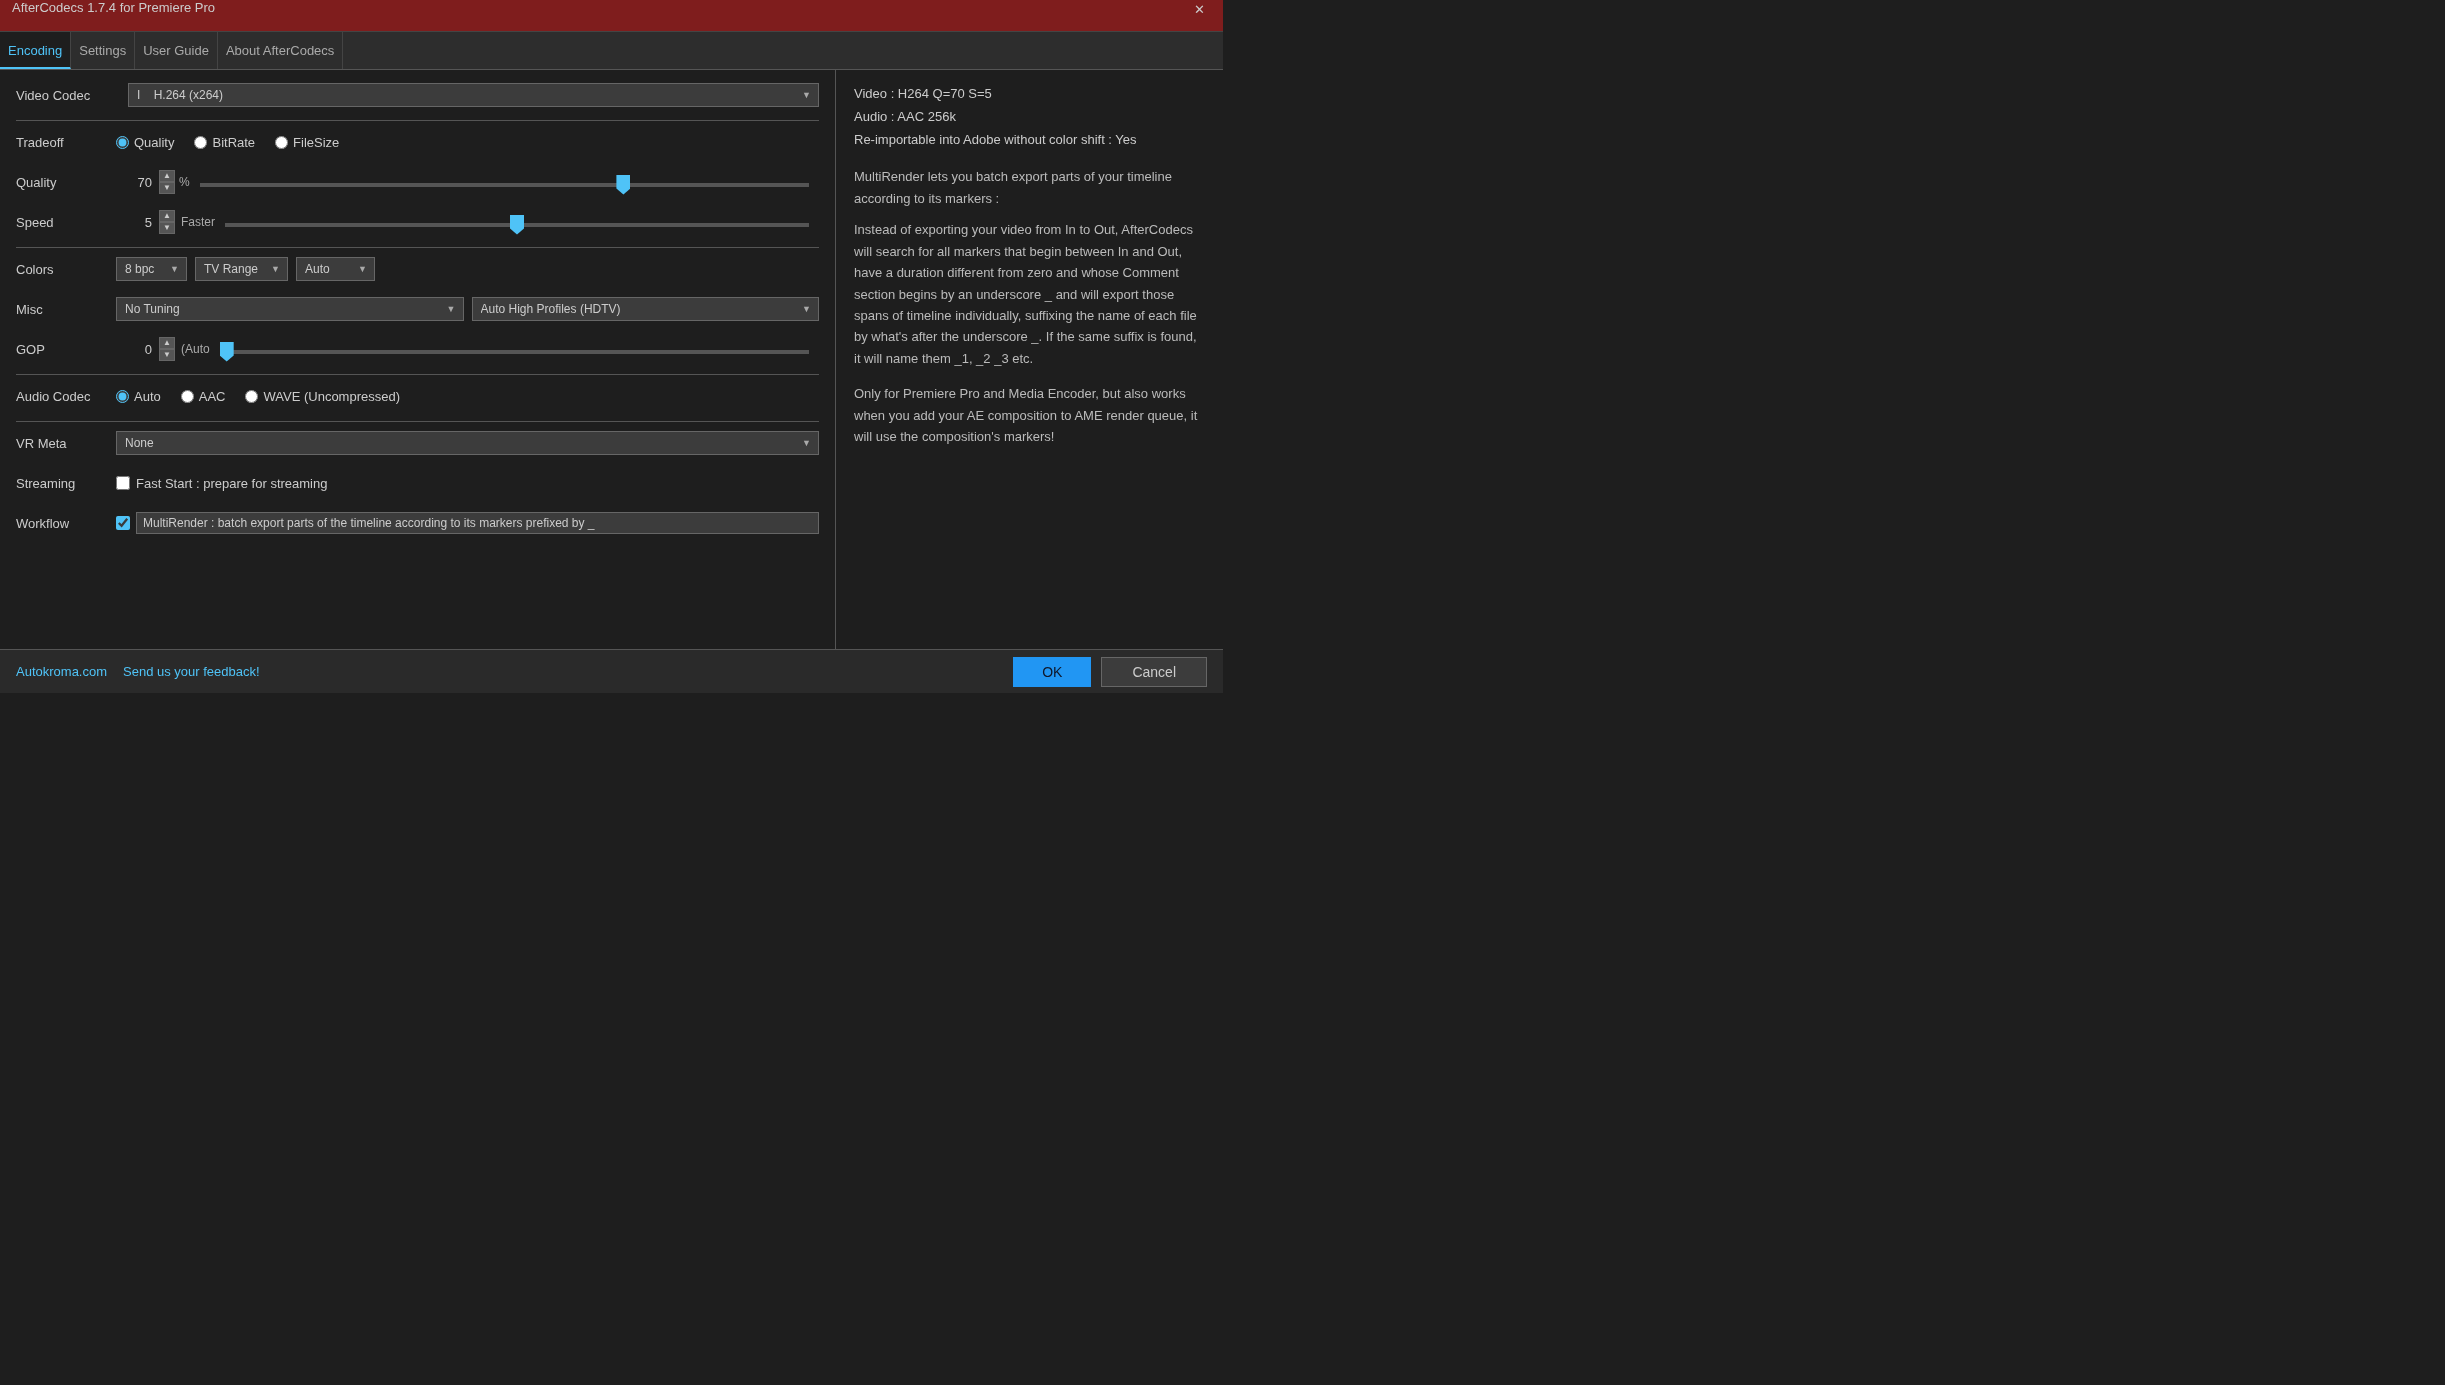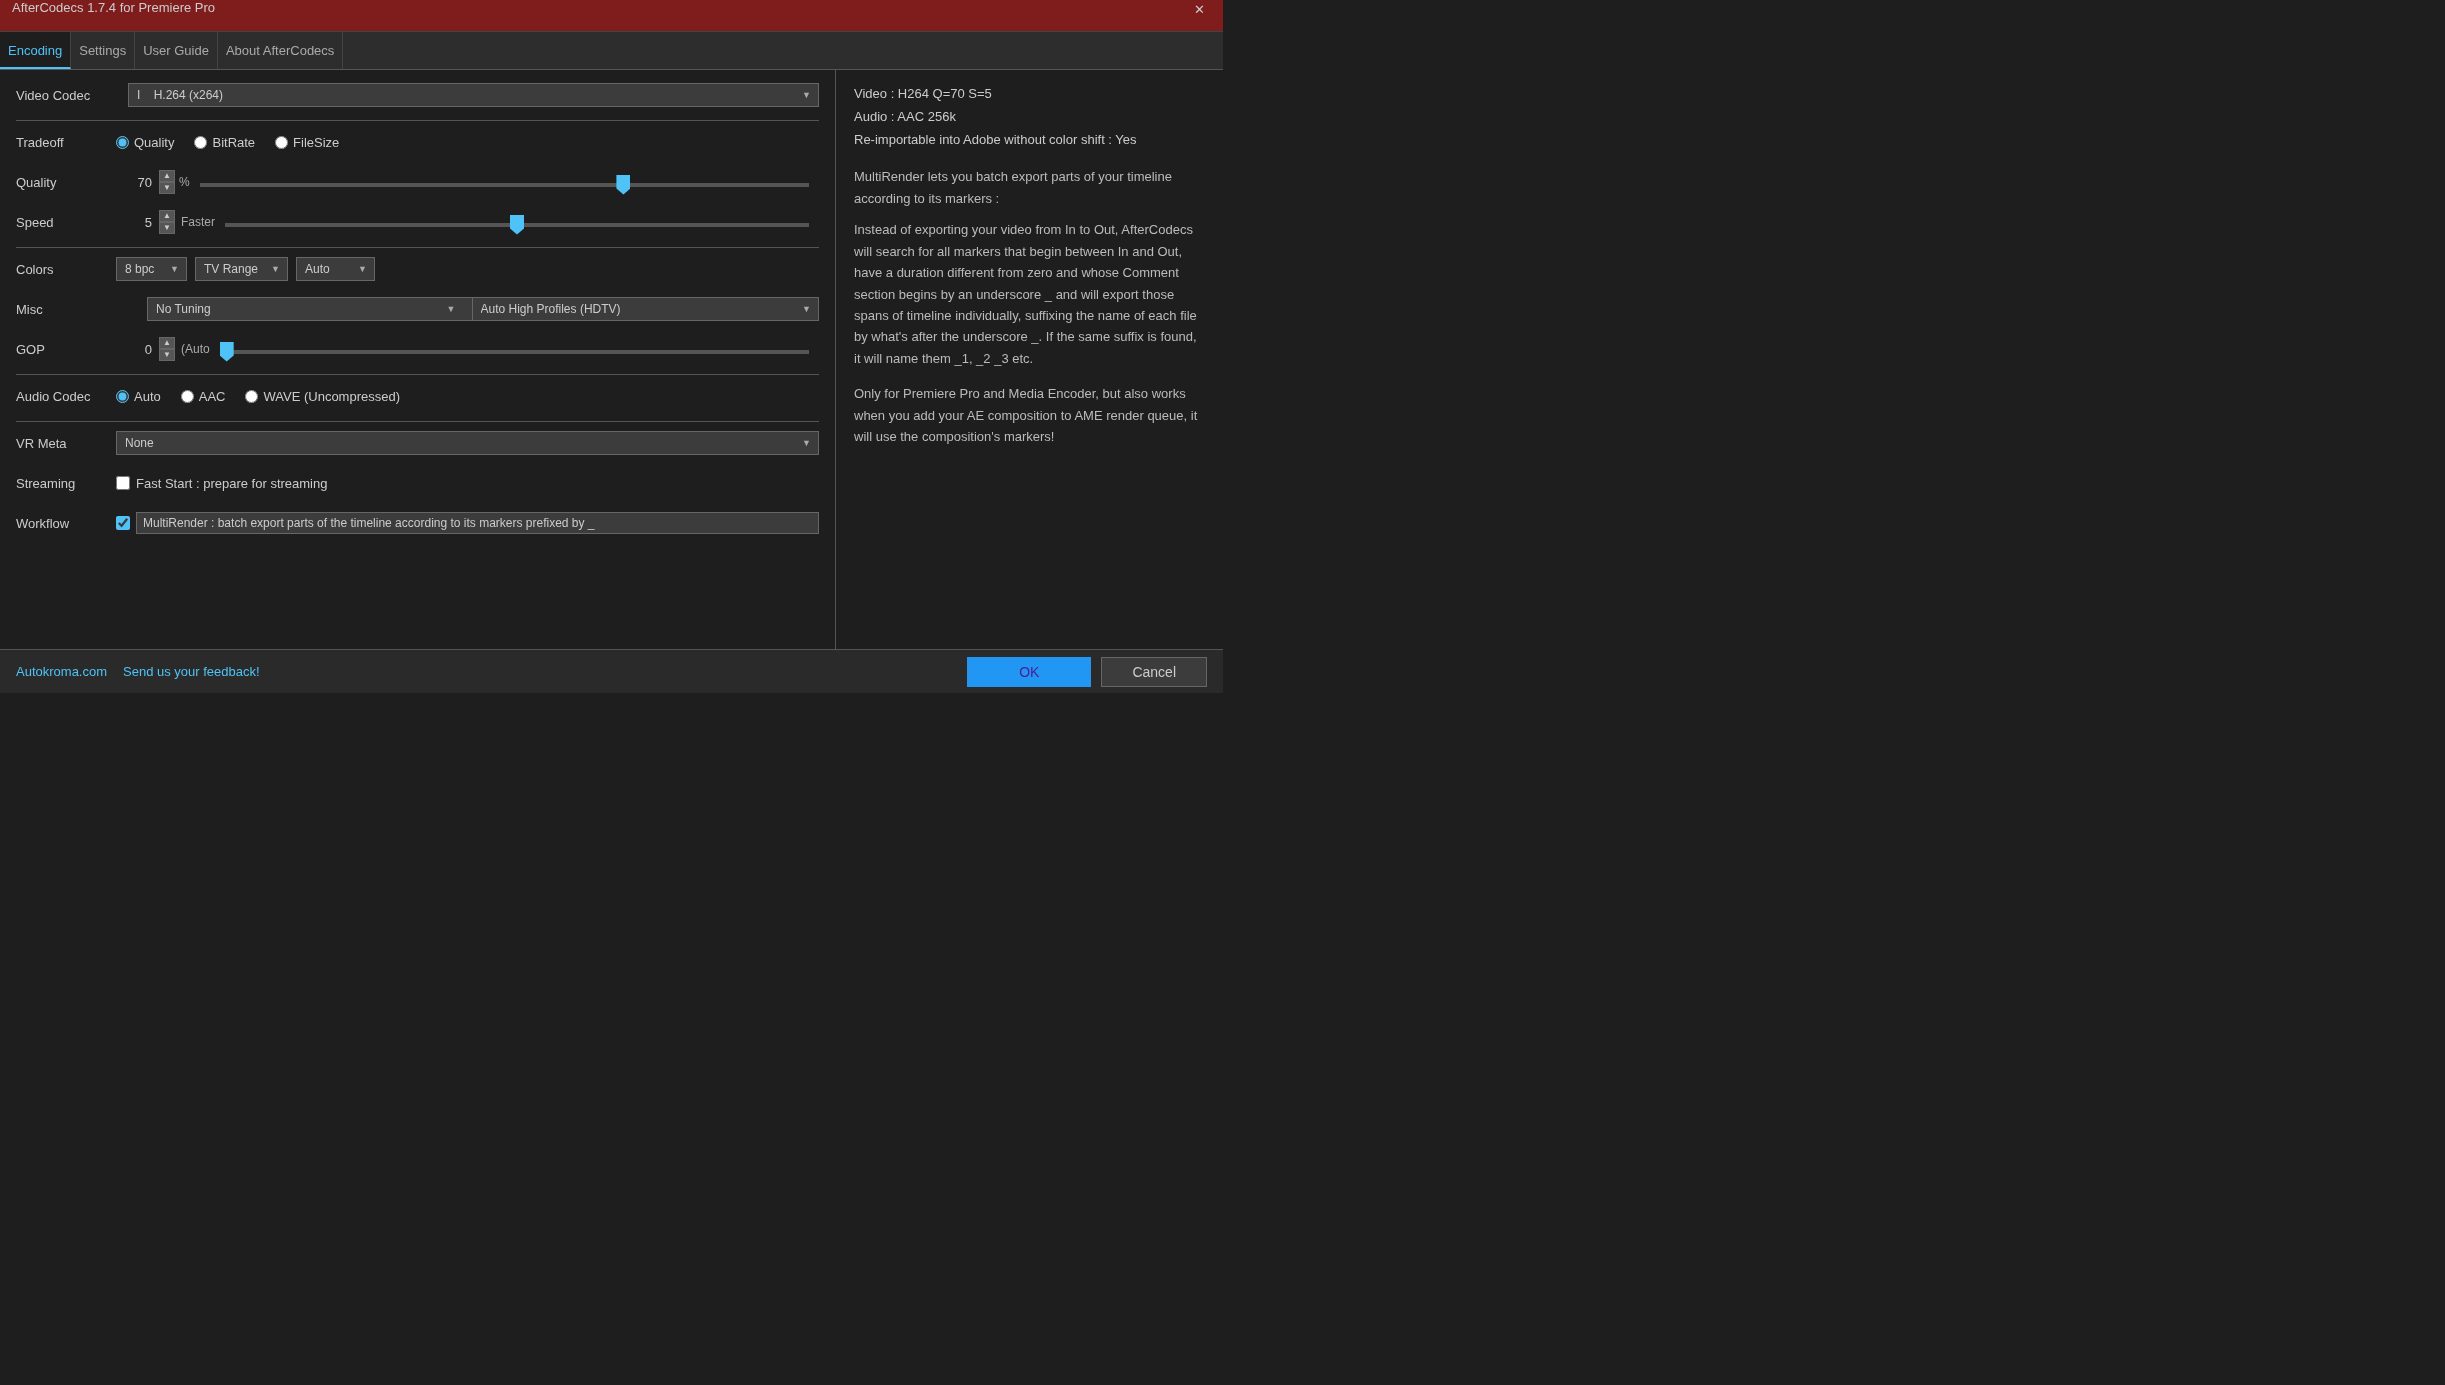--- a/index.html
+++ b/index.html
@@ -255,23 +255,23 @@
       text-decoration: none;
       font-size: 13px;
       cursor: pointer;
     }
     #bottom-buttons {
       display: flex;
       gap: 10px;
     }
     .btn-ok {
       background: #2196f3;
-      color: #4c1d95;
+      color: #0f172a;
       border: none;
-      padding: 7px 52px;
+      padding: 7px 29px;
       font-size: 14px;
       cursor: pointer;
     }
     .btn-cancel {
       background: #3c3c3c;
       color: #ccc;
       border: 1px solid #666;
       padding: 2px 30px;
       font-size: 14px;
       cursor: pointer;
@@ -434,21 +434,21 @@
             <option>BT.2020</option>
           </select>
         </div>
       </div>
     </div>
 
     <div class="row">
       <div class="row-label">Misc</div>
       <div class="row-content" style="gap:8px;">
         <div class="select-wrapper" style="flex:1;">
-          <select style="width:100%;margin-left:31px;">
+          <select style="width:100%;">
             <option>No Tuning</option>
             <option>Film</option>
             <option>Animation</option>
             <option>Grain</option>
             <option>Still Image</option>
           </select>
         </div>
         <div class="select-wrapper" style="flex:1;">
           <select style="width:100%;">
             <option>Auto High Profiles (HDTV)</option>

